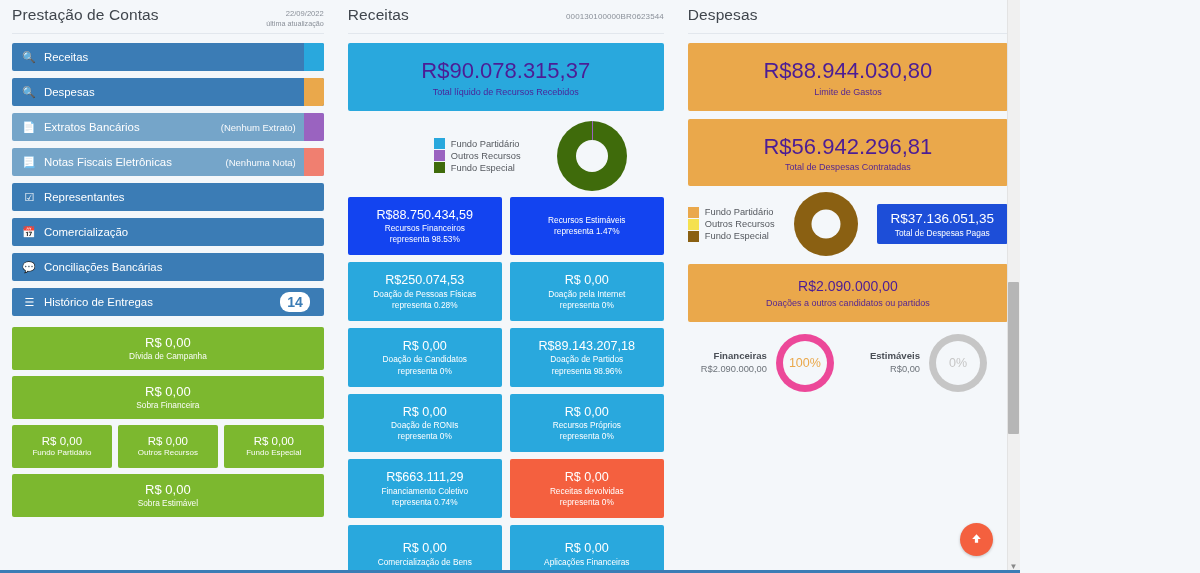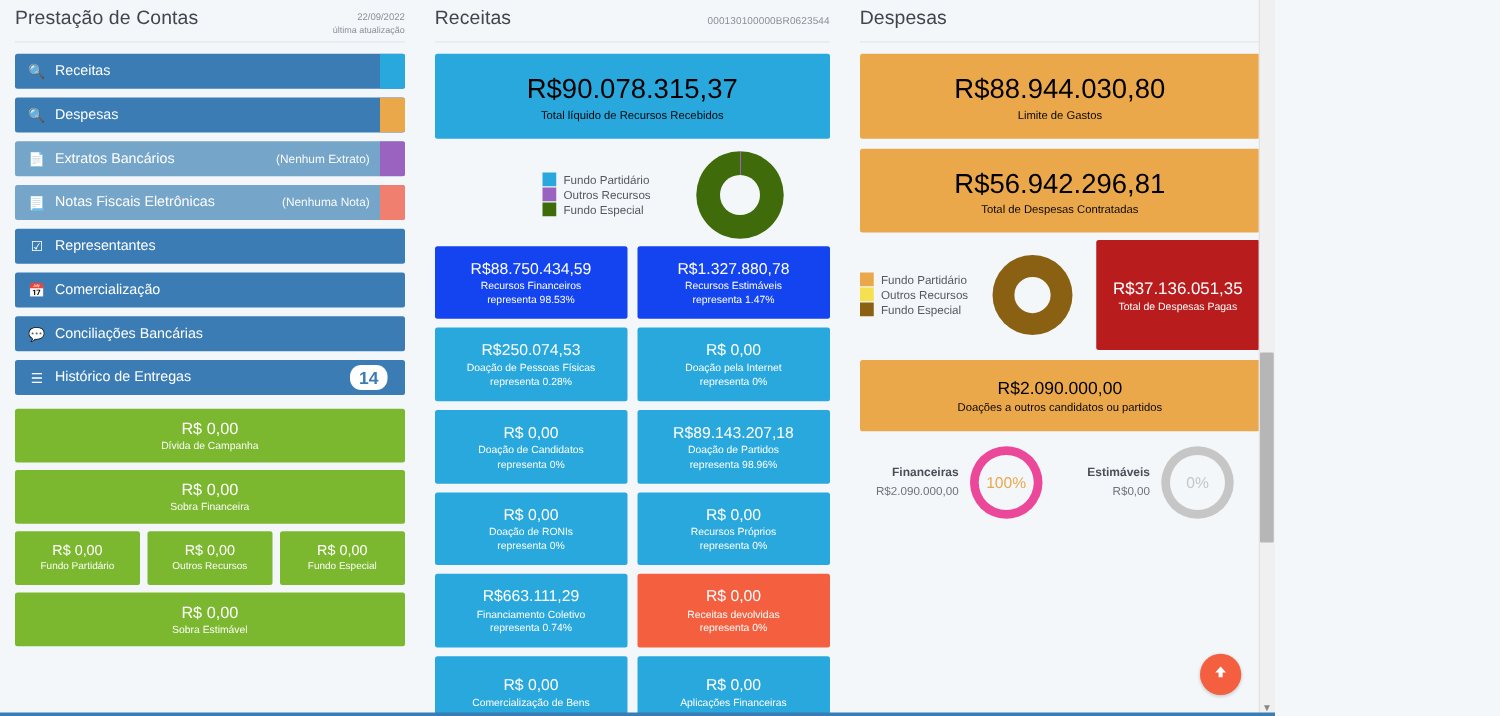--- a/index.html
+++ b/index.html
@@ -57,21 +57,21 @@
   }
   .gcard .v { font-size: 13px; line-height: 1.25; }
   .gcard .l { font-size: 8.3px; line-height: 1.3; opacity: .97; }
   .grow { display: flex; gap: 6px; margin-bottom: 6px; }
   .grow .gcard { flex: 1 1 0; margin-bottom: 0; padding: 9px 2px; }
   .grow .gcard .v { font-size: 11.5px; }
   .grow .gcard .l { font-size: 8px; }
 
   
   .banner {
-    border-radius: 2px; color: #000000; text-align: center; padding: 14px 6px;
+    border-radius: 2px; color: #4c1d95; text-align: center; padding: 14px 6px;
     margin: 0 4px;
   }
   .banner .v { font-size: 22px; line-height: 1.25; font-weight: 400;}
   .banner .l { font-size: 9px; opacity: .97; padding-top: 2px;}
   .bg-blue   { background: #29a8dd; }
   .bg-orange { background: #eaa84b; text-align: center; }
 
   
   .legend-row { display: flex; align-items: center; padding: 10px 4px 6px 4px; }
   .legend { display: flex; flex-direction: column; gap: 1px; }
@@ -94,22 +94,22 @@
   .tile .v { font-size: 12.6px; line-height: 1.3; }
   .tile .l { font-size: 8.3px; line-height: 1.35; }
   .tile .p { font-size: 8.3px; line-height: 1.35; }
   .t-blue  { background: #29a8dd; }
   .t-royal { background: #1344f0; }
   .t-red   { background: #f4603f; }
 
   
   .d-mid { display: flex; align-items: center; padding: 6px 4px 8px 4px; gap: 8px; }
   .d-pay {
-    background: #b91c1c; color: #fff; border-radius: 2px;
-    text-align: center; padding: 30px 6px; flex: 1 1 auto;
+    background: #1d4ed8; color: #fff; border-radius: 2px;
+    text-align: center; padding: 6px 6px; flex: 1 1 auto;
   }
   .d-pay .v { font-size: 13.5px; line-height:1.3; }
   .d-pay .l { font-size: 8.4px; }
 
   
   .gauges { display: flex; align-items: center; padding: 12px 6px; gap: 6px; }
   .gauge-group { display: flex; align-items: center; flex: 1 1 0; justify-content: center; }
   .gauge-txt { text-align: right; margin-right: 9px; }
   .gauge-txt .n { font-size: 9.6px; color: #4a4f56; font-weight: bold; line-height: 1.5;}
   .gauge-txt .s { font-size: 9.3px; color: #6d737a; line-height: 1.4;}
@@ -273,21 +273,20 @@
       </div>
     </div>
 
     <div class="tiles" id="receitas-tiles">
         <div class="tile t-royal">
           <div class="v">R$88.750.434,59</div>
           <div class="l">Recursos Financeiros</div>
           <div class="p">representa 98.53%</div>
         </div>
         <div class="tile t-royal">
-          <div class="v">R$1.327.880,78</div>
           <div class="l">Recursos Estimáveis</div>
           <div class="p">representa 1.47%</div>
         </div>
         <div class="tile t-blue">
           <div class="v">R$250.074,53</div>
           <div class="l">Doação de Pessoas Físicas</div>
           <div class="p">representa 0.28%</div>
         </div>
         <div class="tile t-blue">
           <div class="v">R$ 0,00</div>

